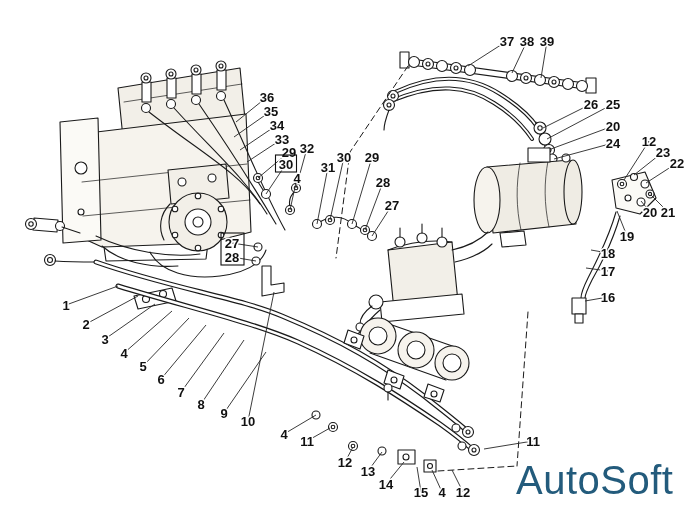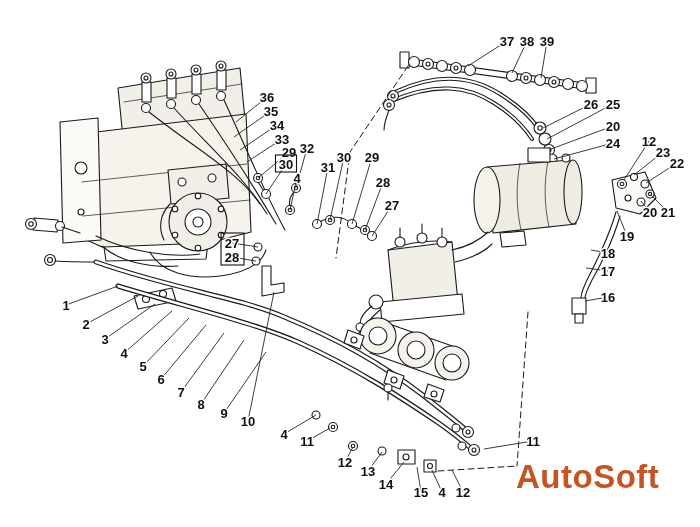--- a/index.html
+++ b/index.html
@@ -10,22 +10,22 @@
   .callouts text{font:bold 13px "Liberation Sans",sans-serif;fill:#101010;text-anchor:middle;
                  paint-order:stroke;stroke:#ffffff;stroke-width:3px;stroke-linejoin:round}
   .callouts rect{fill:none;stroke:#101010;stroke-width:1.1}
   .leaders line{stroke:#262626;stroke-width:0.9}
   .pipe-o{stroke:#1a1a1a;stroke-width:5;fill:none}
   .pipe-i{stroke:#ffffff;stroke-width:2.6;fill:none}
   .hose-o{stroke:#1a1a1a;stroke-width:4;fill:none}
   .hose-i{stroke:#ffffff;stroke-width:1.8;fill:none}
   .thin{stroke-width:.7}
   .dash{stroke-dasharray:6 4;stroke-width:1}
-  .watermark{position:absolute;left:516px;top:458px;font-size:33px;font-weight:bold;
-             color:#c2410c;letter-spacing:.5px;opacity:.9;user-select:none}
+  .watermark{position:absolute;left:516px;top:458px;font-size:40px;font-weight:normal;
+             color:#0c4a6e;letter-spacing:.5px;opacity:.9;user-select:none}
 </style>
 </head>
 <body>
 
 <div class="stage">
 
   <svg width="700" height="527" viewBox="0 0 700 527">
 
     <g stroke="#1a1a1a" stroke-width="1.1" fill="none" stroke-linecap="round" stroke-linejoin="round">
 

